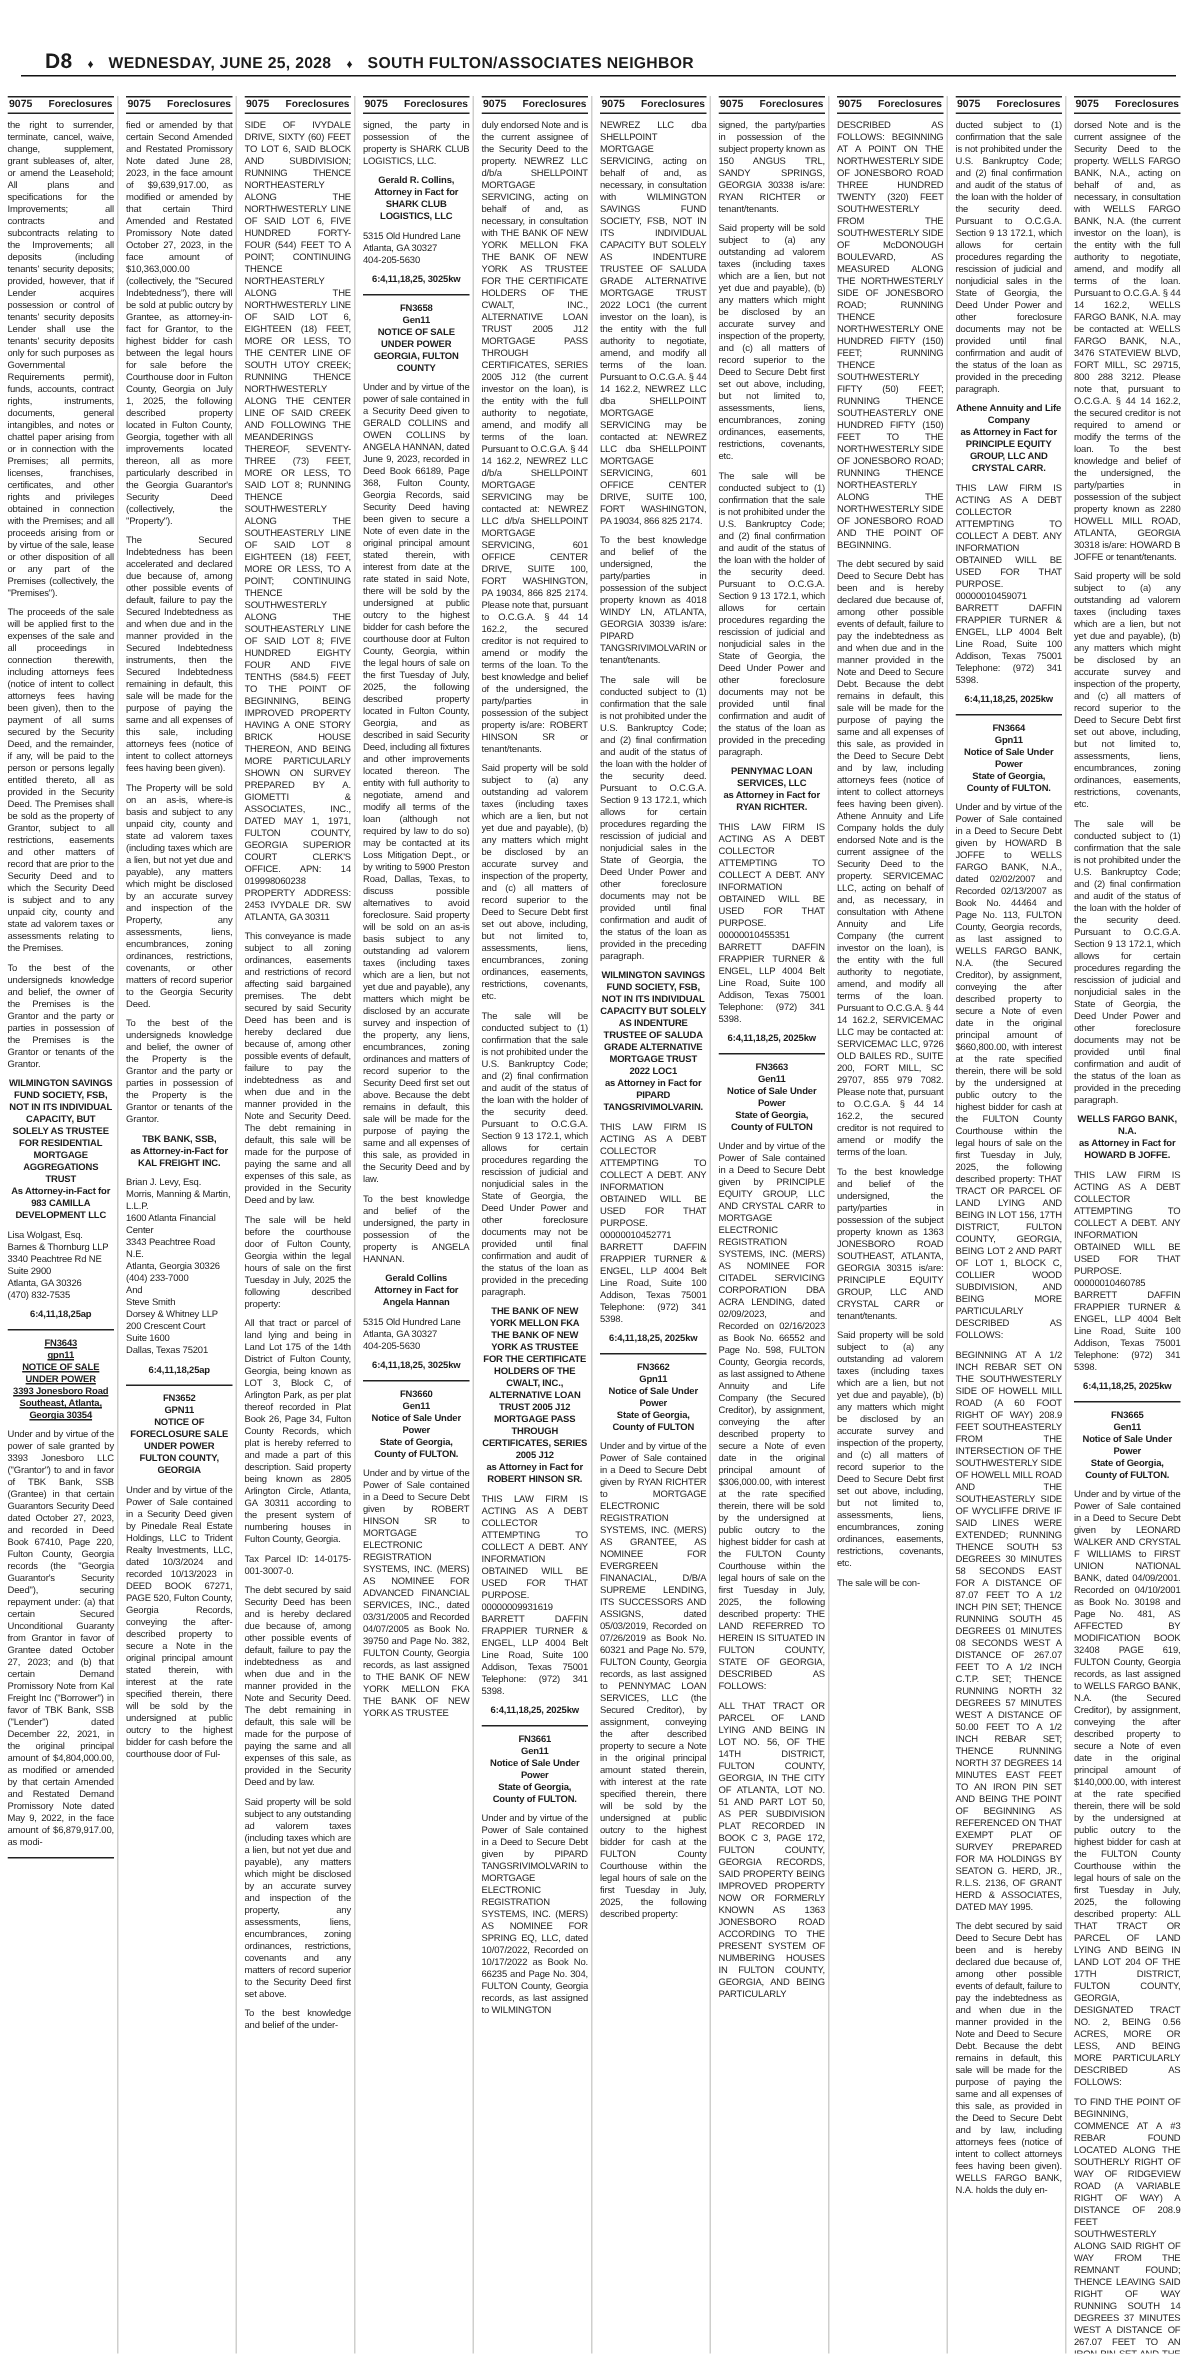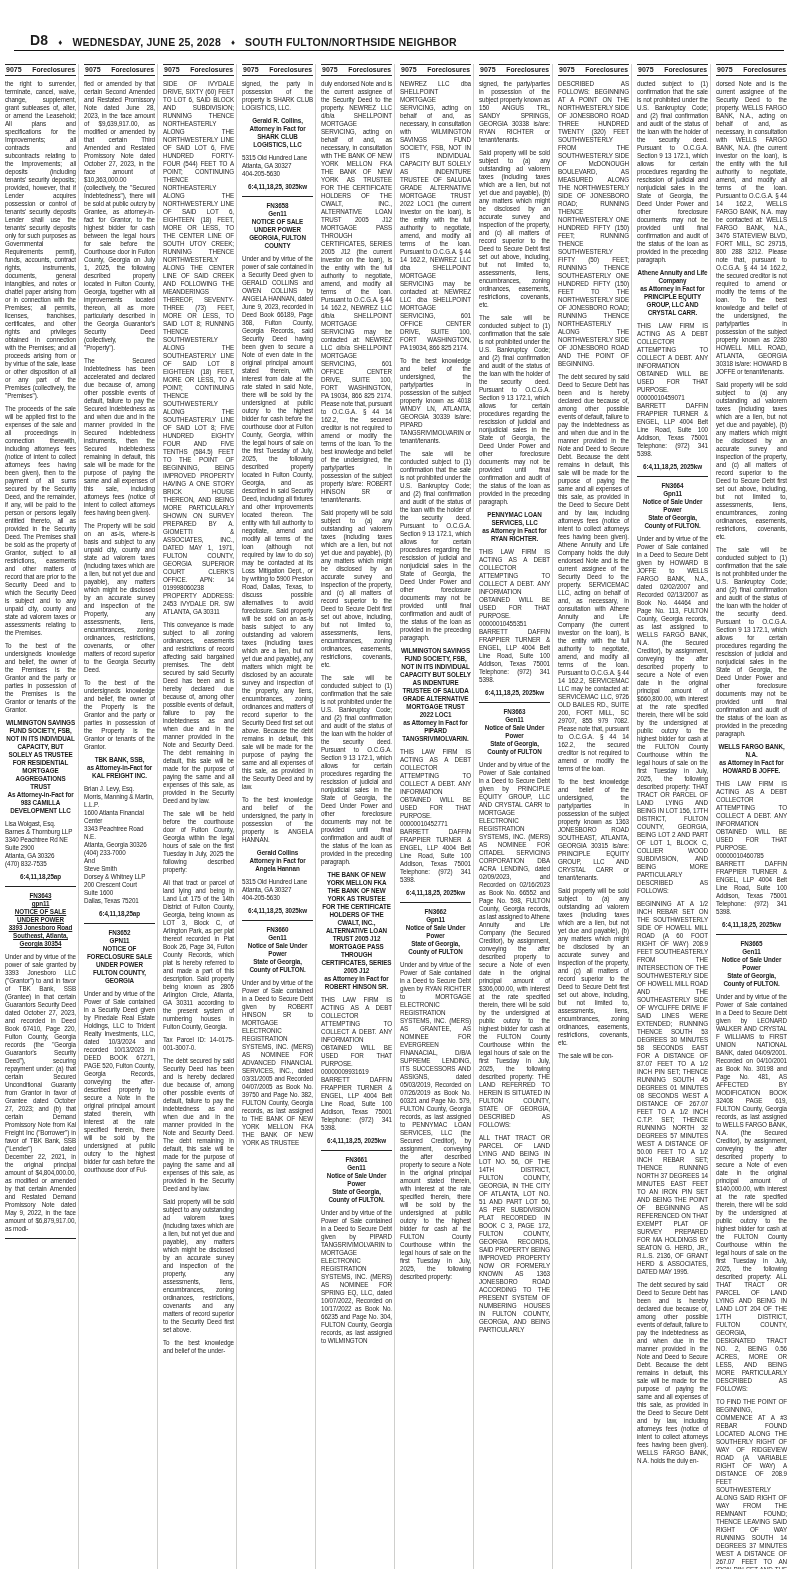--- a/index.html
+++ b/index.html
@@ -30,21 +30,21 @@
 </style>
 </head>
 <body>
 
 <div id="page">
   <div id="masthead">
     <span class="pgnum">D8</span>
     <span class="diamond">♦</span>
     <span class="mast-txt">WEDNESDAY, JUNE 25, 2028</span>
     <span class="diamond">♦</span>
-    <span class="mast-txt">SOUTH FULTON/NORTHSIDE NEIGHBOR</span>
+    <span class="mast-txt">SOUTH FULTON/ASSOCIATES NEIGHBOR</span>
   </div>
   <div id="mastrule"></div>
   <div id="columns">
       <div class="col">
         <div class="colhead">
           <span class="code">9075</span>
           <span class="lbl">Foreclosures</span>
         </div>
         <div class="b p">the right to surrender, terminate, cancel, waive, change, supplement, grant subleases of, alter, or amend the Leasehold; All plans and specifications for the Improvements; all contracts and subcontracts relating to the Improvements; all deposits (including tenants' security deposits; provided, however, that if Lender acquires possession or control of tenants' security deposits Lender shall use the tenants' security deposits only for such purposes as Governmental Requirements permit), funds, accounts, contract rights, instruments, documents, general intangibles, and notes or chattel paper arising from or in connection with the Premises; all permits, licenses, franchises, certificates, and other rights and privileges obtained in connection with the Premises; and all proceeds arising from or by virtue of the sale, lease or other disposition of all or any part of the Premises (collectively, the "Premises").</div>
         <div class="b p">The proceeds of the sale will be applied first to the expenses of the sale and all proceedings in connection therewith, including attorneys fees (notice of intent to collect attorneys fees having been given), then to the payment of all sums secured by the Security Deed, and the remainder, if any, will be paid to the person or persons legally entitled thereto, all as provided in the Security Deed. The Premises shall be sold as the property of Grantor, subject to all restrictions, easements and other matters of record that are prior to the Security Deed and to which the Security Deed is subject and to any unpaid city, county and state ad valorem taxes or assessments relating to the Premises.</div>

